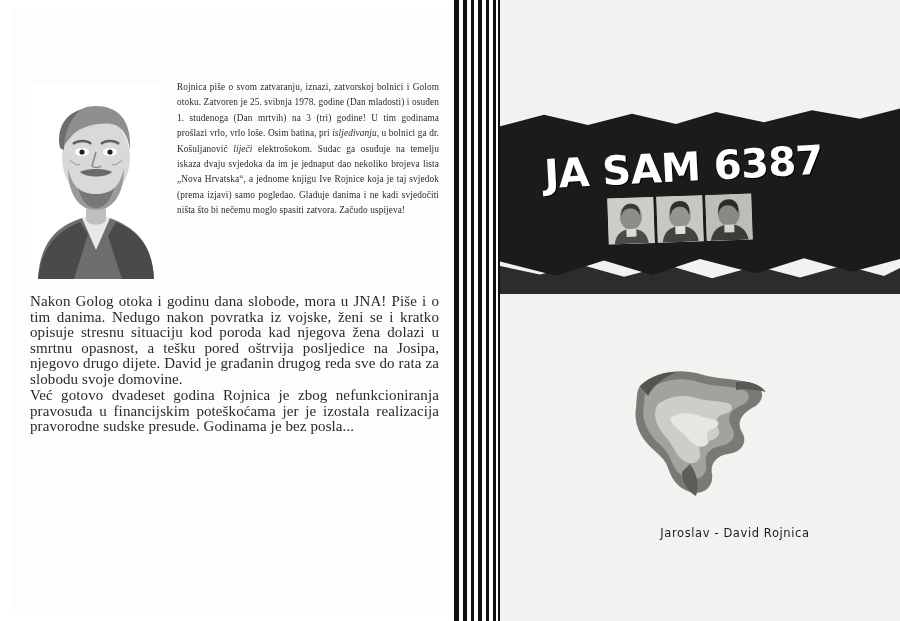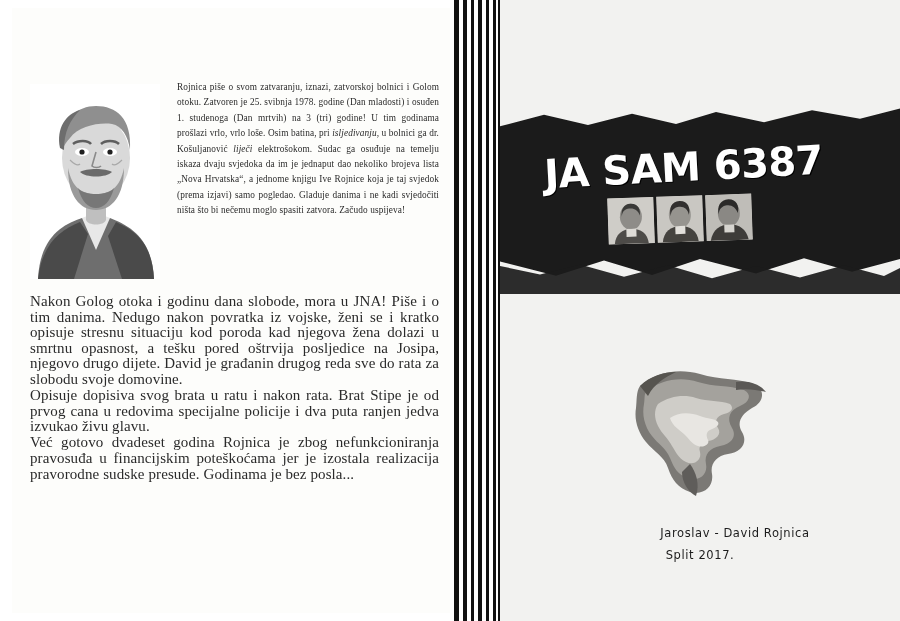--- a/index.html
+++ b/index.html
@@ -260,21 +260,20 @@
         <path d="M92 76 C88 80 84 82 82 80" stroke="#a8a8a8" stroke-width="1.2" fill="none"></path>
       </svg>
     </div>
 
     <div id="intro-col">
       <span>Rojnica piše o svom zatvaranju, iznazi, zatvorskoj bolnici i Golom otoku. Zatvoren je 25. svibnja 1978. godine (Dan mladosti) i osuđen 1. studenoga (Dan mrtvih) na 3 (tri) godine! U tim godinama prošlazi vrlo, vrlo loše. Osim batina, pri </span><span class="it">isljedivanju</span><span>, u bolnici ga dr. Košuljanović </span><span class="it">liječi</span><span> elektrošokom. Sudac ga osuđuje na temelju iskaza dvaju svjedoka da im je jednaput dao nekoliko brojeva lista „Nova Hrvatska“, a jednome knjigu Ive Rojnice koja je taj svjedok (prema izjavi) samo pogledao. Gladuje danima i ne kadi svjedočiti ništa što bi nečemu moglo spasiti zatvora. Začudo uspijeva!</span>
     </div>
 
     <div id="body-col">
       <p>Nakon Golog otoka i godinu dana slobode, mora u JNA! Piše i o tim danima. Nedugo nakon povratka iz vojske, ženi se i kratko opisuje stresnu situaciju kod poroda kad njegova žena dolazi u smrtnu opasnost, a tešku pored oštrvija posljedice na Josipa, njegovo drugo dijete. David je građanin drugog reda sve do rata za slobodu svoje domovine.</p>
-      <p>Opisuje dopisiva svog brata u ratu i nakon rata. Brat Stipe je od prvog cana u redovima specijalne policije i dva puta ranjen jedva izvukao živu glavu.</p>
       <p>Već gotovo dvadeset godina Rojnica je zbog nefunkcioniranja pravosuđa u financijskim poteškoćama jer je izostala realizacija pravorodne sudske presude. Godinama je bez posla...</p>
     </div>
   </div>
 
   <div id="spine">
     <div class="stripe" style="left:2px;width:5px;"></div>
     <div class="stripe" style="left:11px;width:4px;"></div>
     <div class="stripe" style="left:19px;width:3px;"></div>
     <div class="stripe" style="left:26px;width:4px;"></div>
     <div class="stripe" style="left:34px;width:3px;"></div>
@@ -335,16 +334,15 @@
           <path d="M42 48 C54 40 68 38 80 42 C92 46 104 44 114 48 C118 52 116 56 108 58 C100 60 98 66 102 72 C106 78 100 84 92 85 C86 86 82 90 84 96 C86 104 78 110 70 106 C62 102 60 96 56 90 C52 82 46 78 42 70 C38 62 38 54 42 48 Z" fill="#cfcdc8"></path>
           <path d="M54 62 C62 56 74 56 84 60 C92 63 98 62 102 66 C104 70 98 72 94 74 C90 76 90 80 92 84 C94 88 88 92 82 90 C76 88 74 84 70 80 C64 74 56 70 54 62 Z" fill="#e8e6e2"></path>
           <path d="M74 108 C80 116 84 128 80 140 C72 136 66 126 66 116 Z" fill="#5f5d5a"></path>
           <path d="M24 30 C34 20 48 16 60 16 C48 22 38 28 32 40 Z" fill="#56544f"></path>
         </g>
         <path d="M120 26 C132 24 144 28 150 36 C142 34 130 32 120 34 Z" fill="#5a5855"></path>
       </svg>
     </div>
 
     <div id="author-line">Jaroslav - David Rojnica</div>
-    <div id="place-line">Split 2017.</div>
 
   </div>
 </div>
 
 </body></html>

